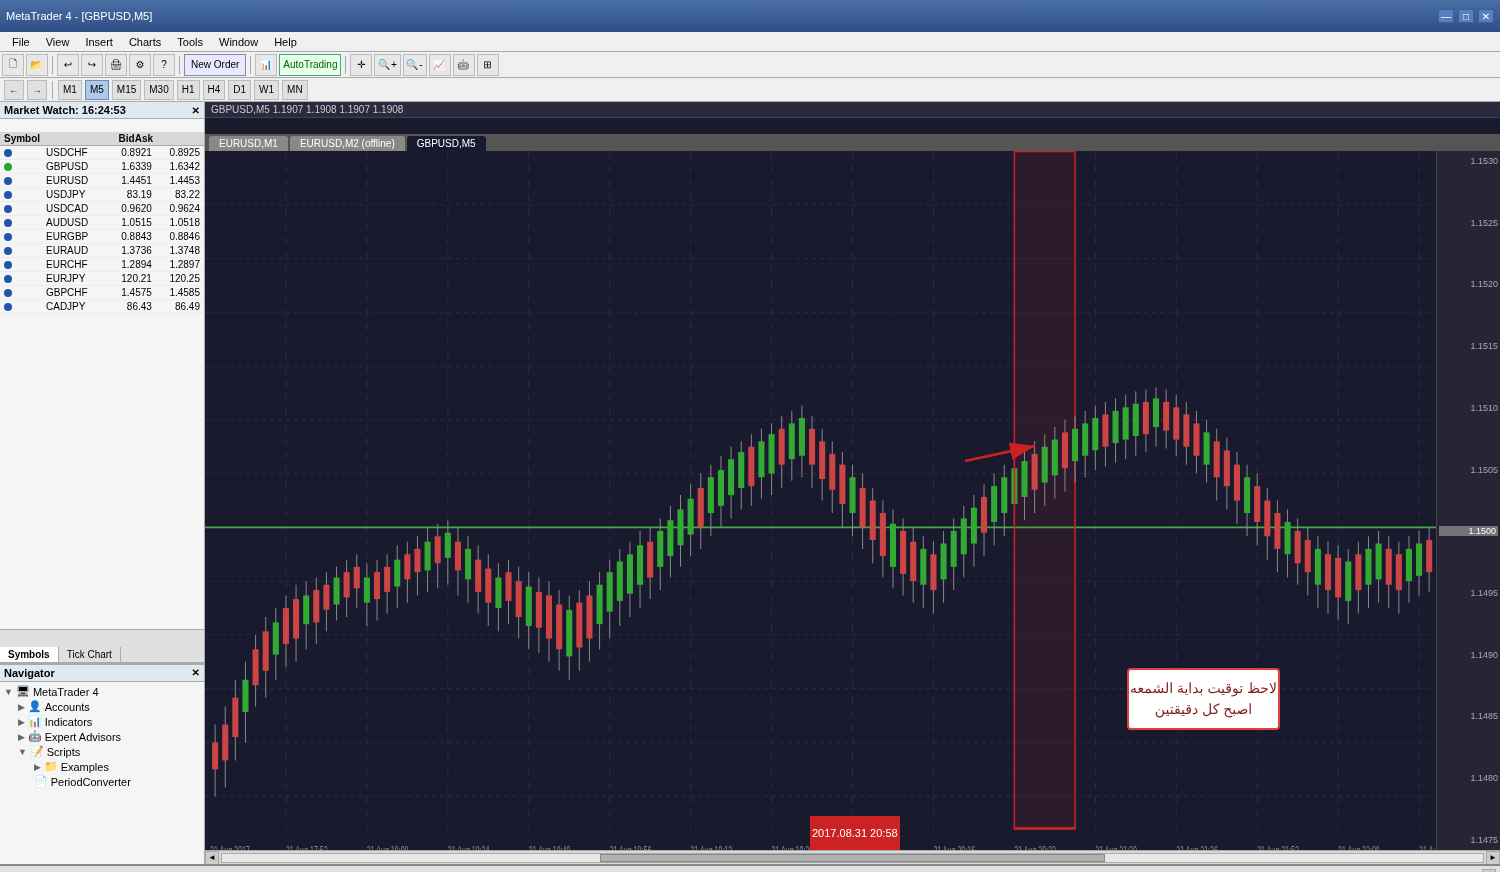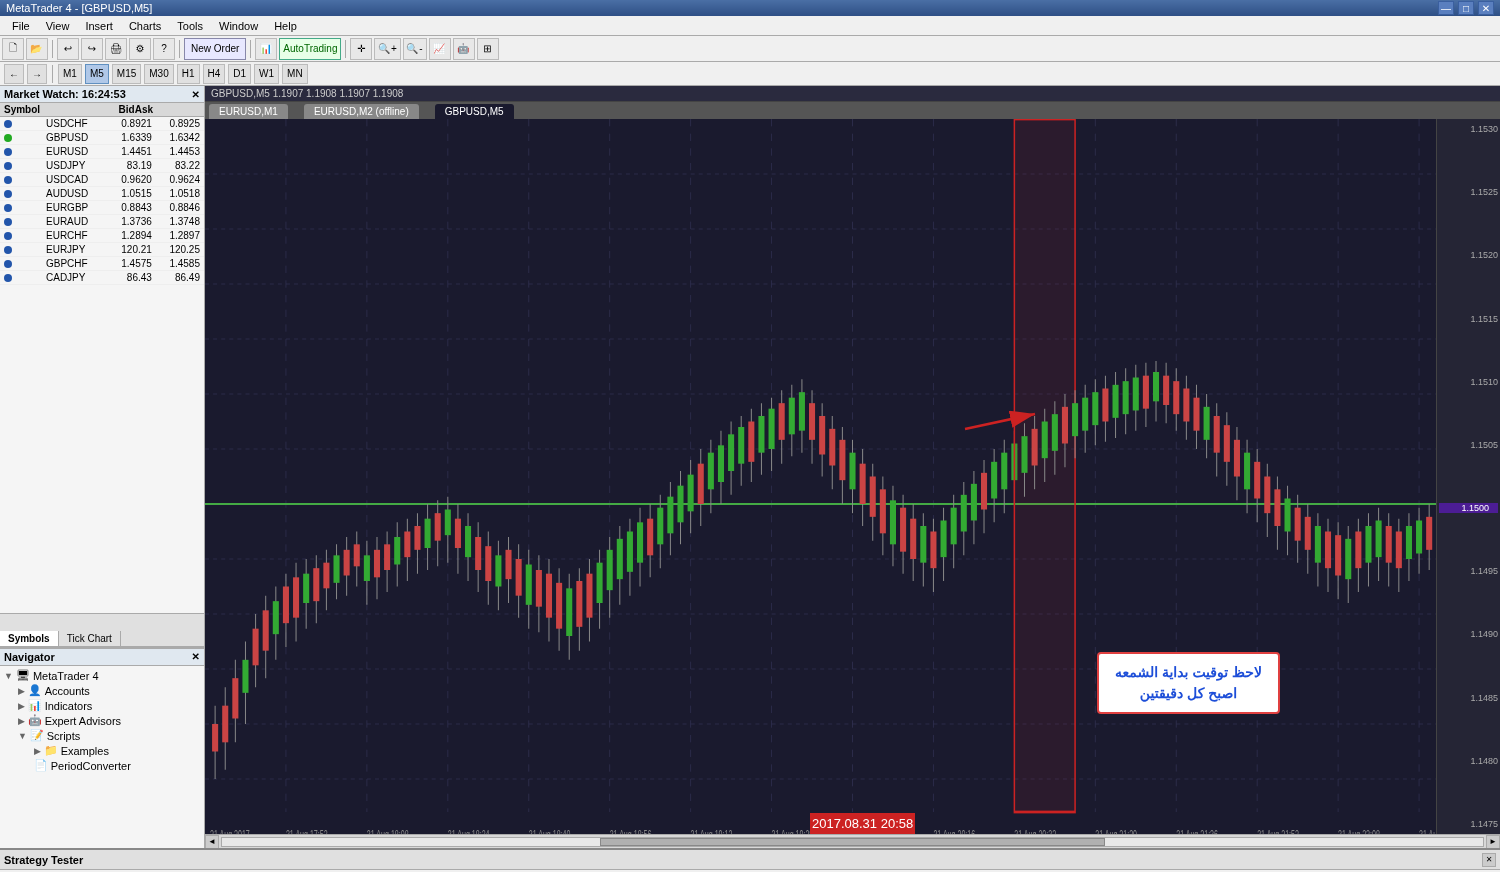--- a/index.html
+++ b/index.html
@@ -2,21 +2,21 @@
 <html><head>
   <meta charset="utf-8">
   <style>
     * { margin: 0; padding: 0; box-sizing: border-box; }
     body { width: 1500px; height: 872px; background: #c0c0c0; font-family: 'Segoe UI', Tahoma, Geneva, Verdana, sans-serif; font-size: 11px; overflow: hidden; }
     
     
     #title-bar {
       background: linear-gradient(to bottom, #4a6fa5, #2e4f85);
       color: white;
-      height: 16px;
+      height: 32px;
       display: flex;
       align-items: center;
       padding: 0 6px;
       justify-content: space-between;
     }
     #title-bar .controls { display: flex; gap: 4px; }
     #title-bar .controls span { cursor: pointer; width: 16px; height: 14px; display: flex; align-items: center; justify-content: center; font-size: 10px; background: #5a7fbf; border: 1px solid #3a5f9f; }
     
     
     #menu-bar {
@@ -116,20 +116,21 @@
       border-bottom: 1px solid #aaa;
       display: flex;
       justify-content: space-between;
       align-items: center;
     }
     #market-watch-cols {
       display: flex;
       background: #d8d8d8;
       border-bottom: 1px solid #aaa;
       padding: 1px 4px;
+      margin-top: 13px;
     }
     .mw-col { flex: 1; font-size: 10px; font-weight: bold; }
     #market-watch-rows { overflow-y: auto; flex: 1; }
     .mw-row {
       display: flex;
       padding: 1px 4px;
       font-size: 11px;
       border-bottom: 1px solid #eee;
       align-items: center;
     }
@@ -202,21 +203,22 @@
       position: relative;
       overflow: hidden;
       background: #1a1a2e;
     }
     
     
     #chart-tabs {
       display: flex;
       background: #555;
       padding: 2px 4px 0;
-      gap: 16px;
+      gap: 2px;
+      margin-top: 16px;
     }
     .chart-tab {
       padding: 2px 10px;
       font-size: 10px;
       background: #888;
       color: white;
       cursor: pointer;
       border-top-left-radius: 3px;
       border-top-right-radius: 3px;
     }
@@ -226,26 +228,26 @@
     #candlestick-svg {
       width: 100%;
       height: 100%;
     }
     
     
     #chart-callout {
       position: absolute;
       background: white;
       border: 2px solid #e04040;
-      padding: 8px 16px;
+      padding: 8px 1px;
       border-radius: 4px;
       font-size: 14px;
-      font-weight: bold;
+      font-weight: normal;
       text-align: center;
-      color: #1d4ed8;
+      color: #7f1d1d;
       right: 220px;
       bottom: 120px;
       direction: rtl;
       line-height: 1.5;
       z-index: 10;
     }
     
     
     #y-axis {
       position: absolute;
@@ -257,33 +259,33 @@
       border-left: 1px solid #444;
       display: flex;
       flex-direction: column;
       justify-content: space-between;
       padding: 5px 2px;
       color: #aaa;
       font-size: 9px;
     }
     .y-label { text-align: right; }
     .y-label-highlight {
-      background: #4c1d95;
+      background: #737373;
       color: white;
-      padding: 0 9px;
+      padding: 0 2px;
       text-align: right;
     }
     
     
     .time-highlight {
       position: absolute;
       background: #cc2222;
       color: white;
-      font-size: 13px;
-      padding: 3px 2px;
+      font-size: 11px;
+      padding: 11px 2px;
       bottom: 0;
       margin-top: 31px;
     }
     
     
     #bottom-panel {
       height: 230px;
       background: #f0f0f0;
       border-top: 2px solid #888;
       display: flex;

